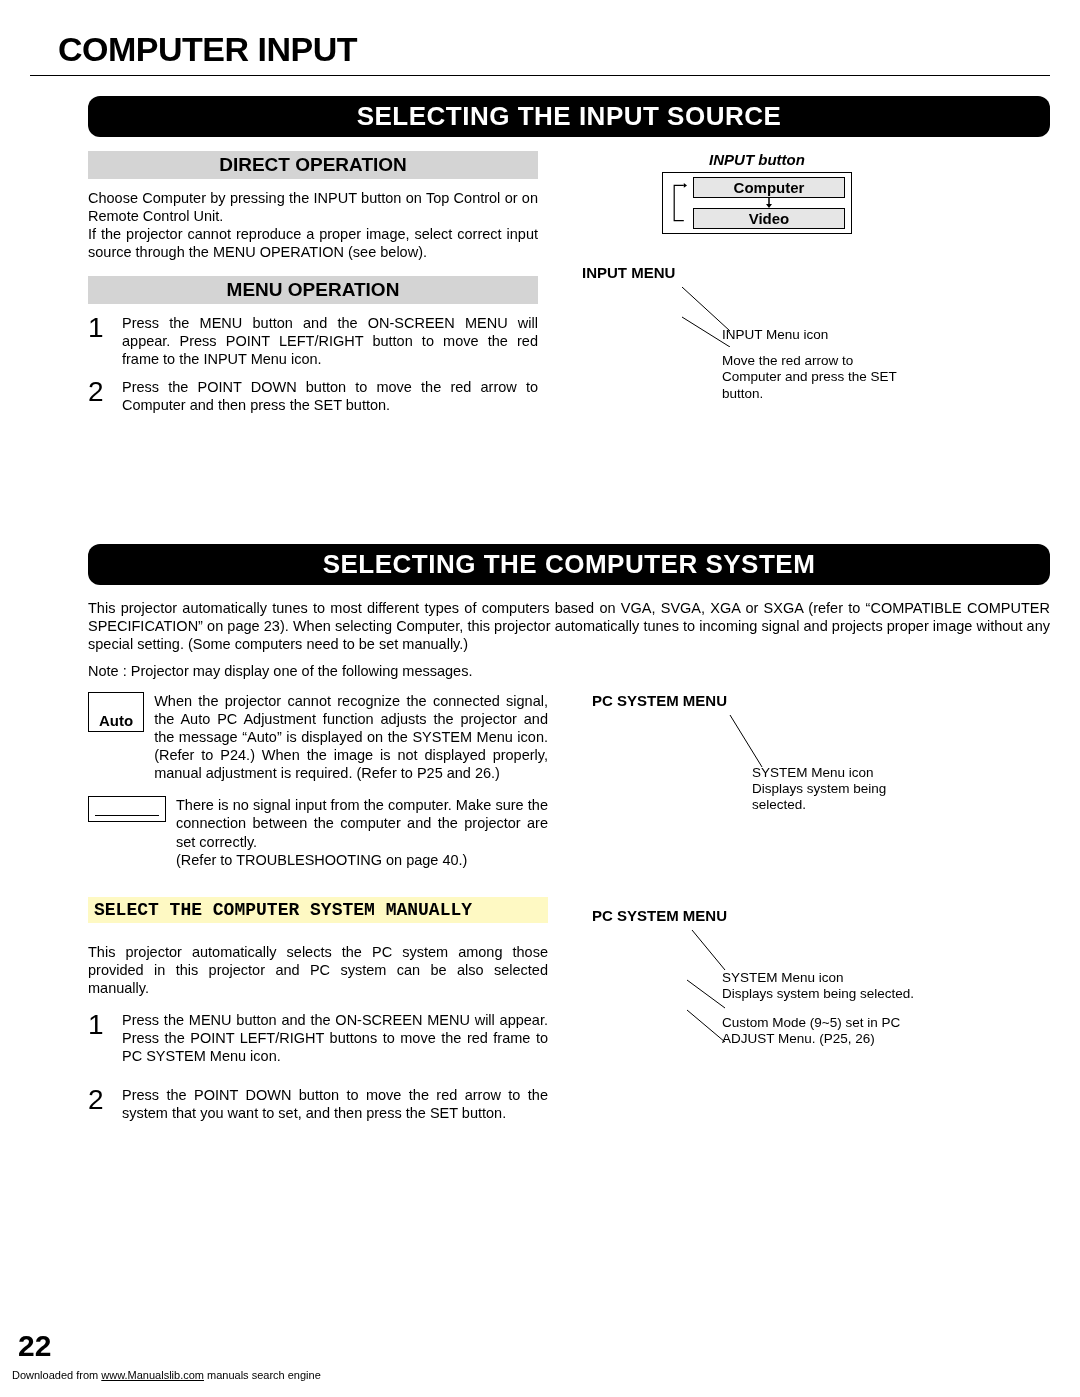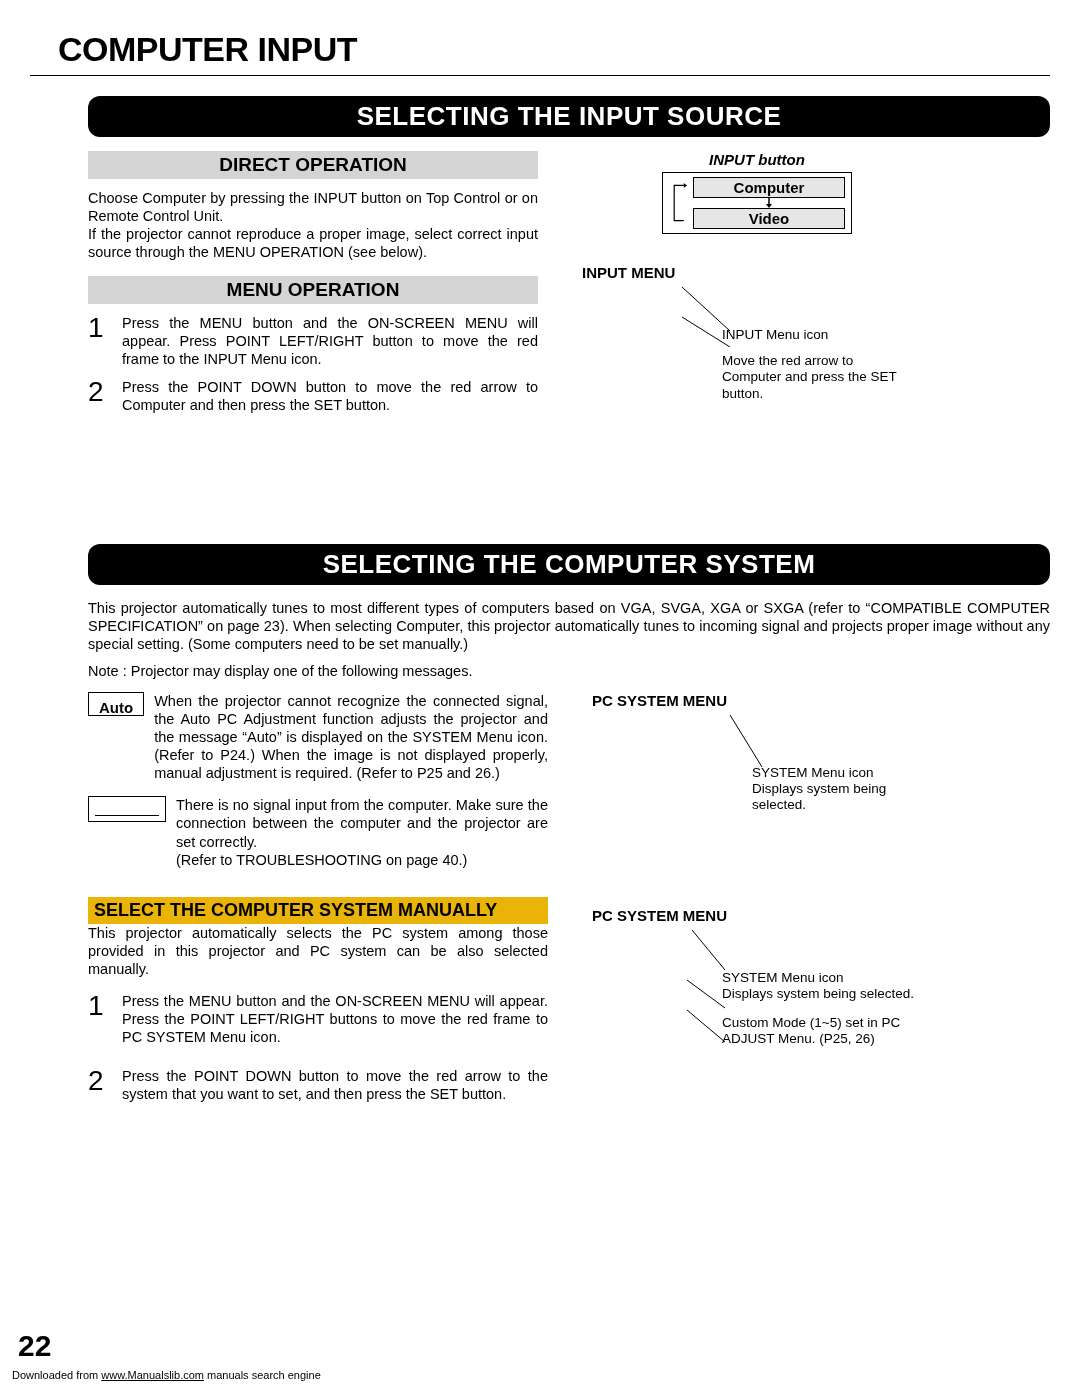--- a/index.html
+++ b/index.html
@@ -50,27 +50,27 @@
   .sub-heading {
     background: #d4d4d4;
     font-family: "Arial Black", Arial, sans-serif;
     font-size: 19px;
     font-weight: 900;
     text-align: center;
     padding: 3px 0;
     margin-bottom: 10px;
   }
   .sub-heading-left {
-    background: #eab308;
-    font-family: Liberation Sans, sans-serif;
+    background: #fef9c3;
+    font-family: Liberation Mono, monospace;
     font-size: 18px;
     font-weight: 900;
     text-align: left;
     padding: 3px 6px;
-    margin-bottom: 0;
+    margin-bottom: 20px;
     display: inline-block;
   }
   .body-text {
     font-size: 14.5px;
     line-height: 1.25;
     text-align: justify;
     margin-bottom: 14px;
   }
   .full-body-text {
     font-size: 14.5px;
@@ -167,21 +167,21 @@
   
   .auto-row {
     display: flex;
     gap: 10px;
     margin-bottom: 14px;
   }
   .auto-box {
     border: 1.5px solid #000;
     font-weight: bold;
     font-size: 15px;
-    padding: 6px 10px;
+    padding: 19px 10px;
     height: 24px;
     flex-shrink: 0;
   }
   .blank-box {
     border: 1.5px solid #000;
     width: 78px;
     height: 26px;
     flex-shrink: 0;
     position: relative;
   }
@@ -330,21 +330,21 @@
       <div class="callout-block" style="padding-left:130px; padding-top:40px;">
         <svg class="callout-svg" style="left:95px; width:45px; height:130px;">
           <line x1="5" y1="0" x2="38" y2="40" stroke="#000" stroke-width="1"></line>
           <line x1="0" y1="50" x2="38" y2="78" stroke="#000" stroke-width="1"></line>
           <line x1="0" y1="80" x2="38" y2="112" stroke="#000" stroke-width="1"></line>
         </svg>
         <div class="callout-text" style="white-space: pre-line; max-width:230px;">SYSTEM Menu icon
 Displays system being selected.</div>
         <div style="height:4px;"></div>
         <div style="height:4px;"></div>
-        <div class="callout-text" style="max-width:210px;">Custom Mode (1~5) set in PC ADJUST Menu.  (P25, 26)</div>
+        <div class="callout-text" style="max-width:210px;">Custom Mode (9~5) set in PC ADJUST Menu.  (P25, 26)</div>
       </div>
     </div>
   </div>
 
 </div>
 
 <div class="page-num">22</div>
 <div class="footer-line">
   <span>Downloaded from </span><a href="#">www.Manualslib.com</a><span> manuals search engine</span>
 </div>

